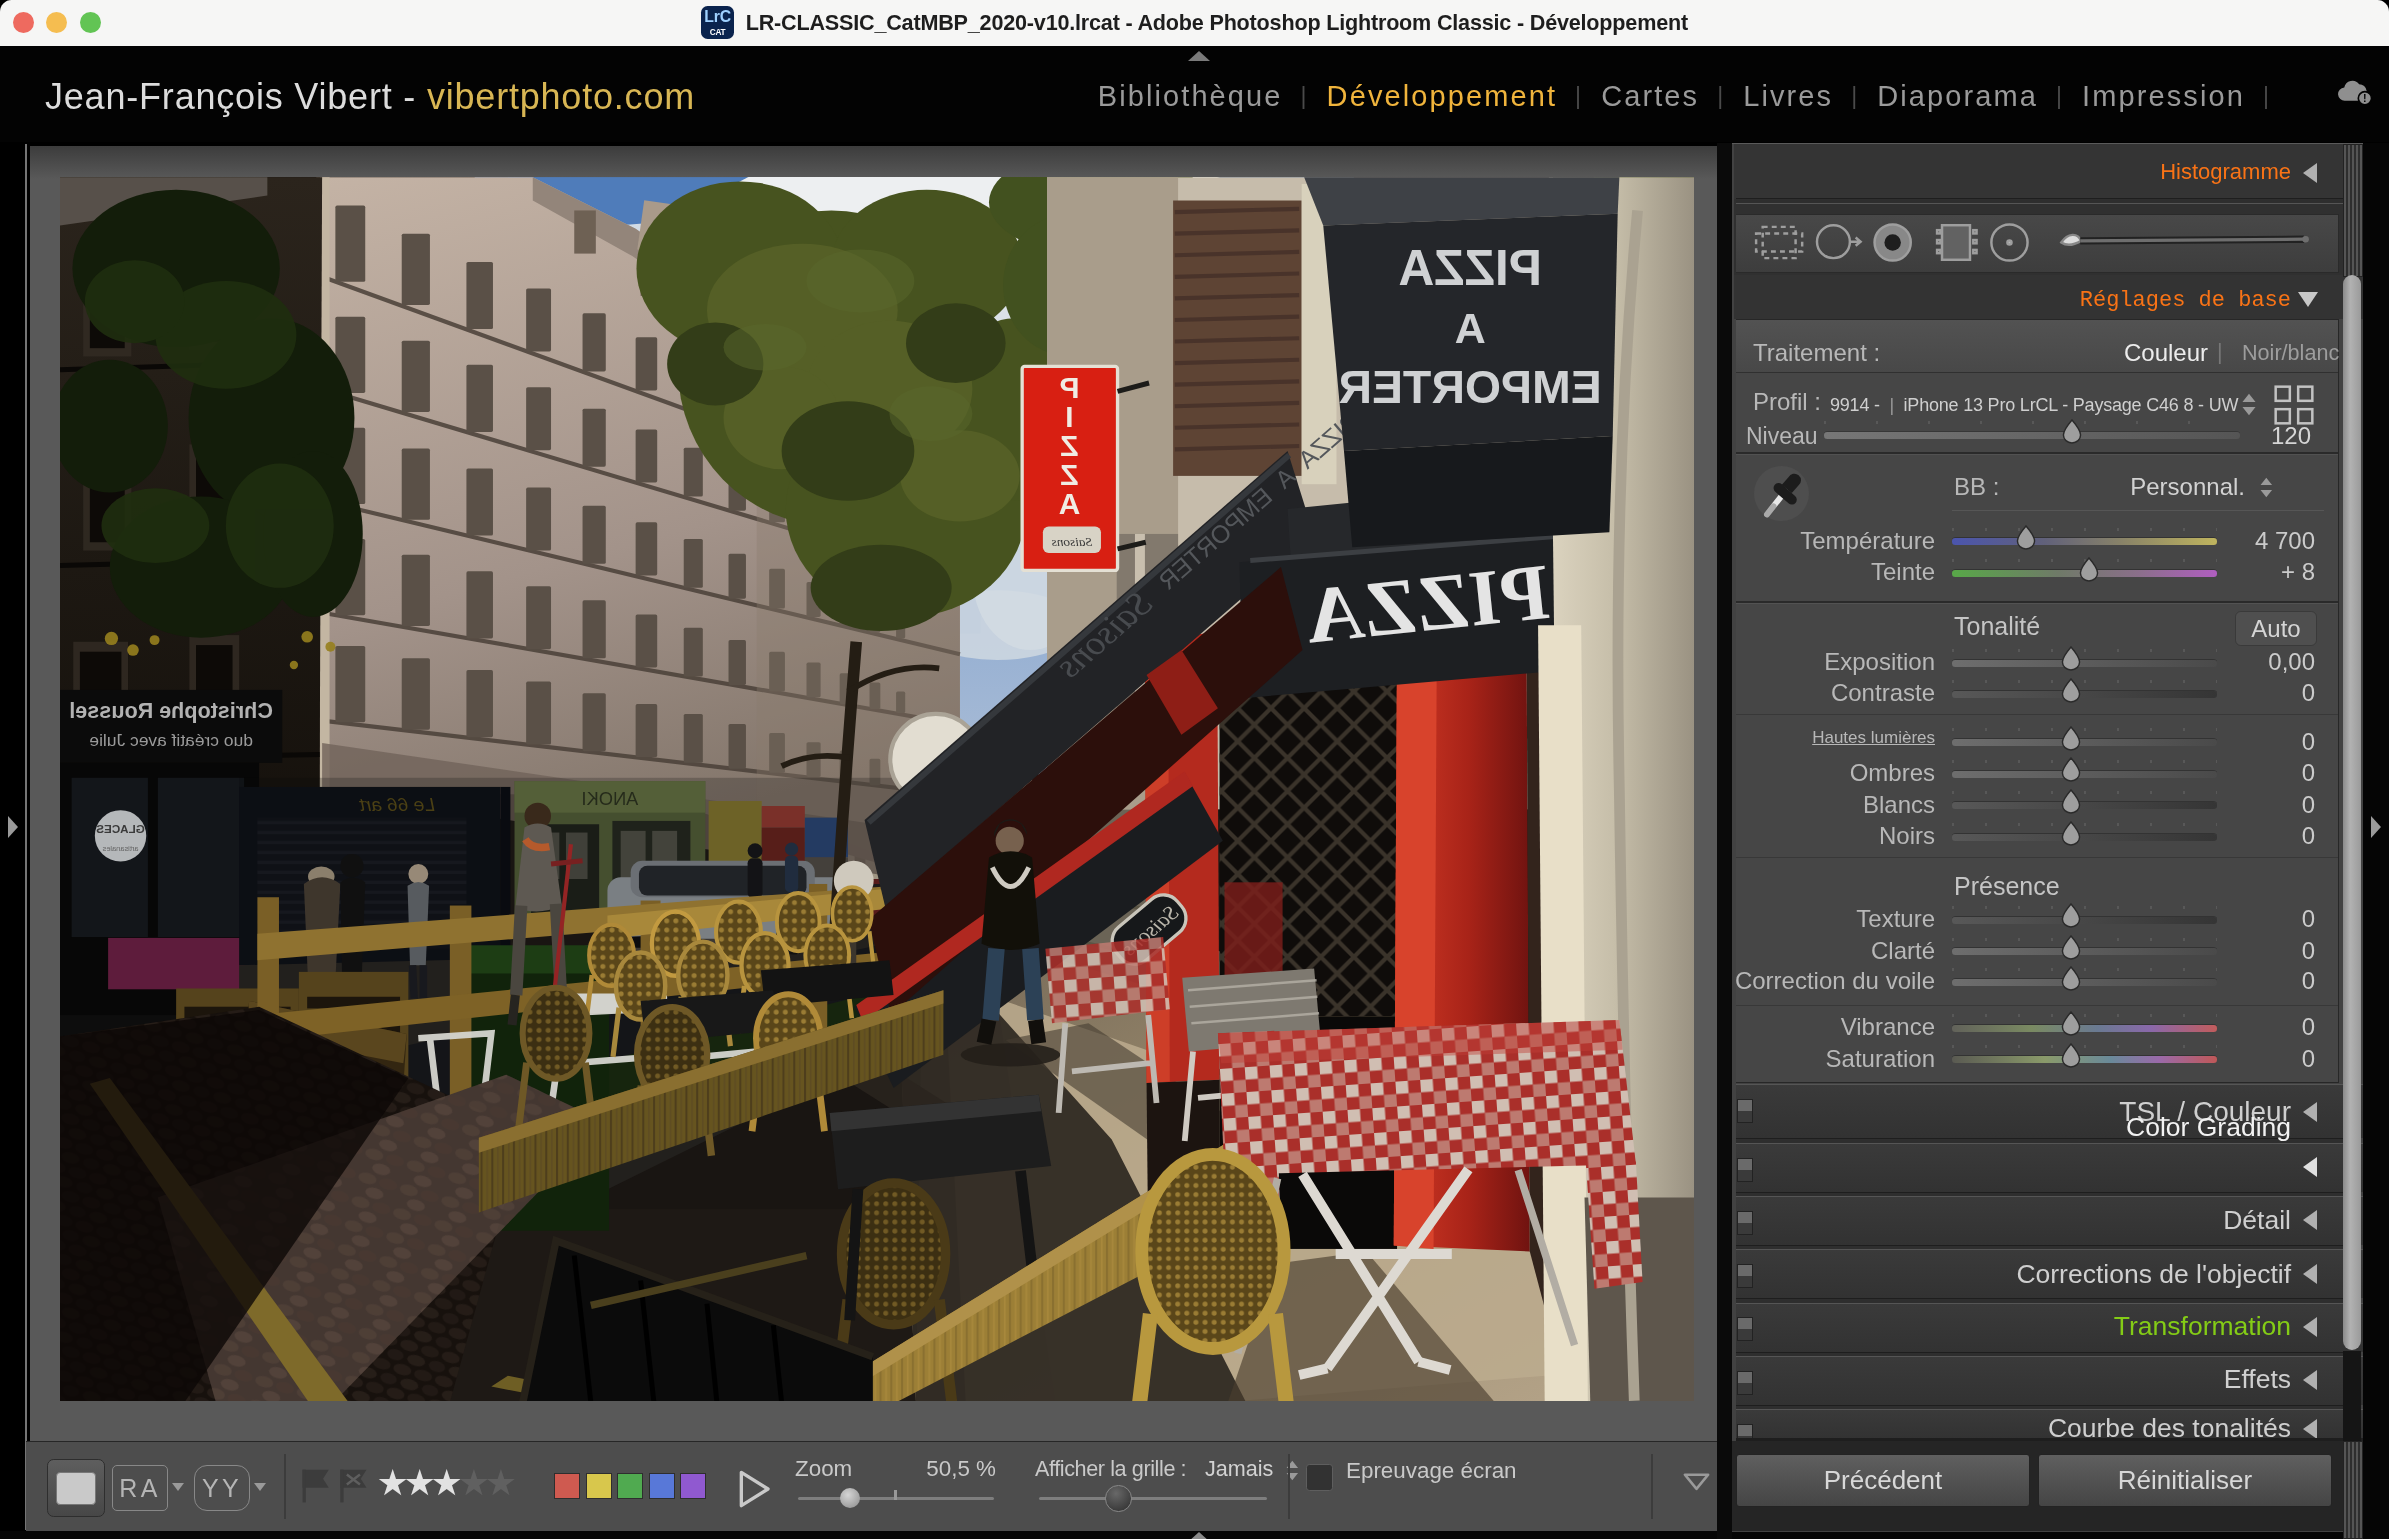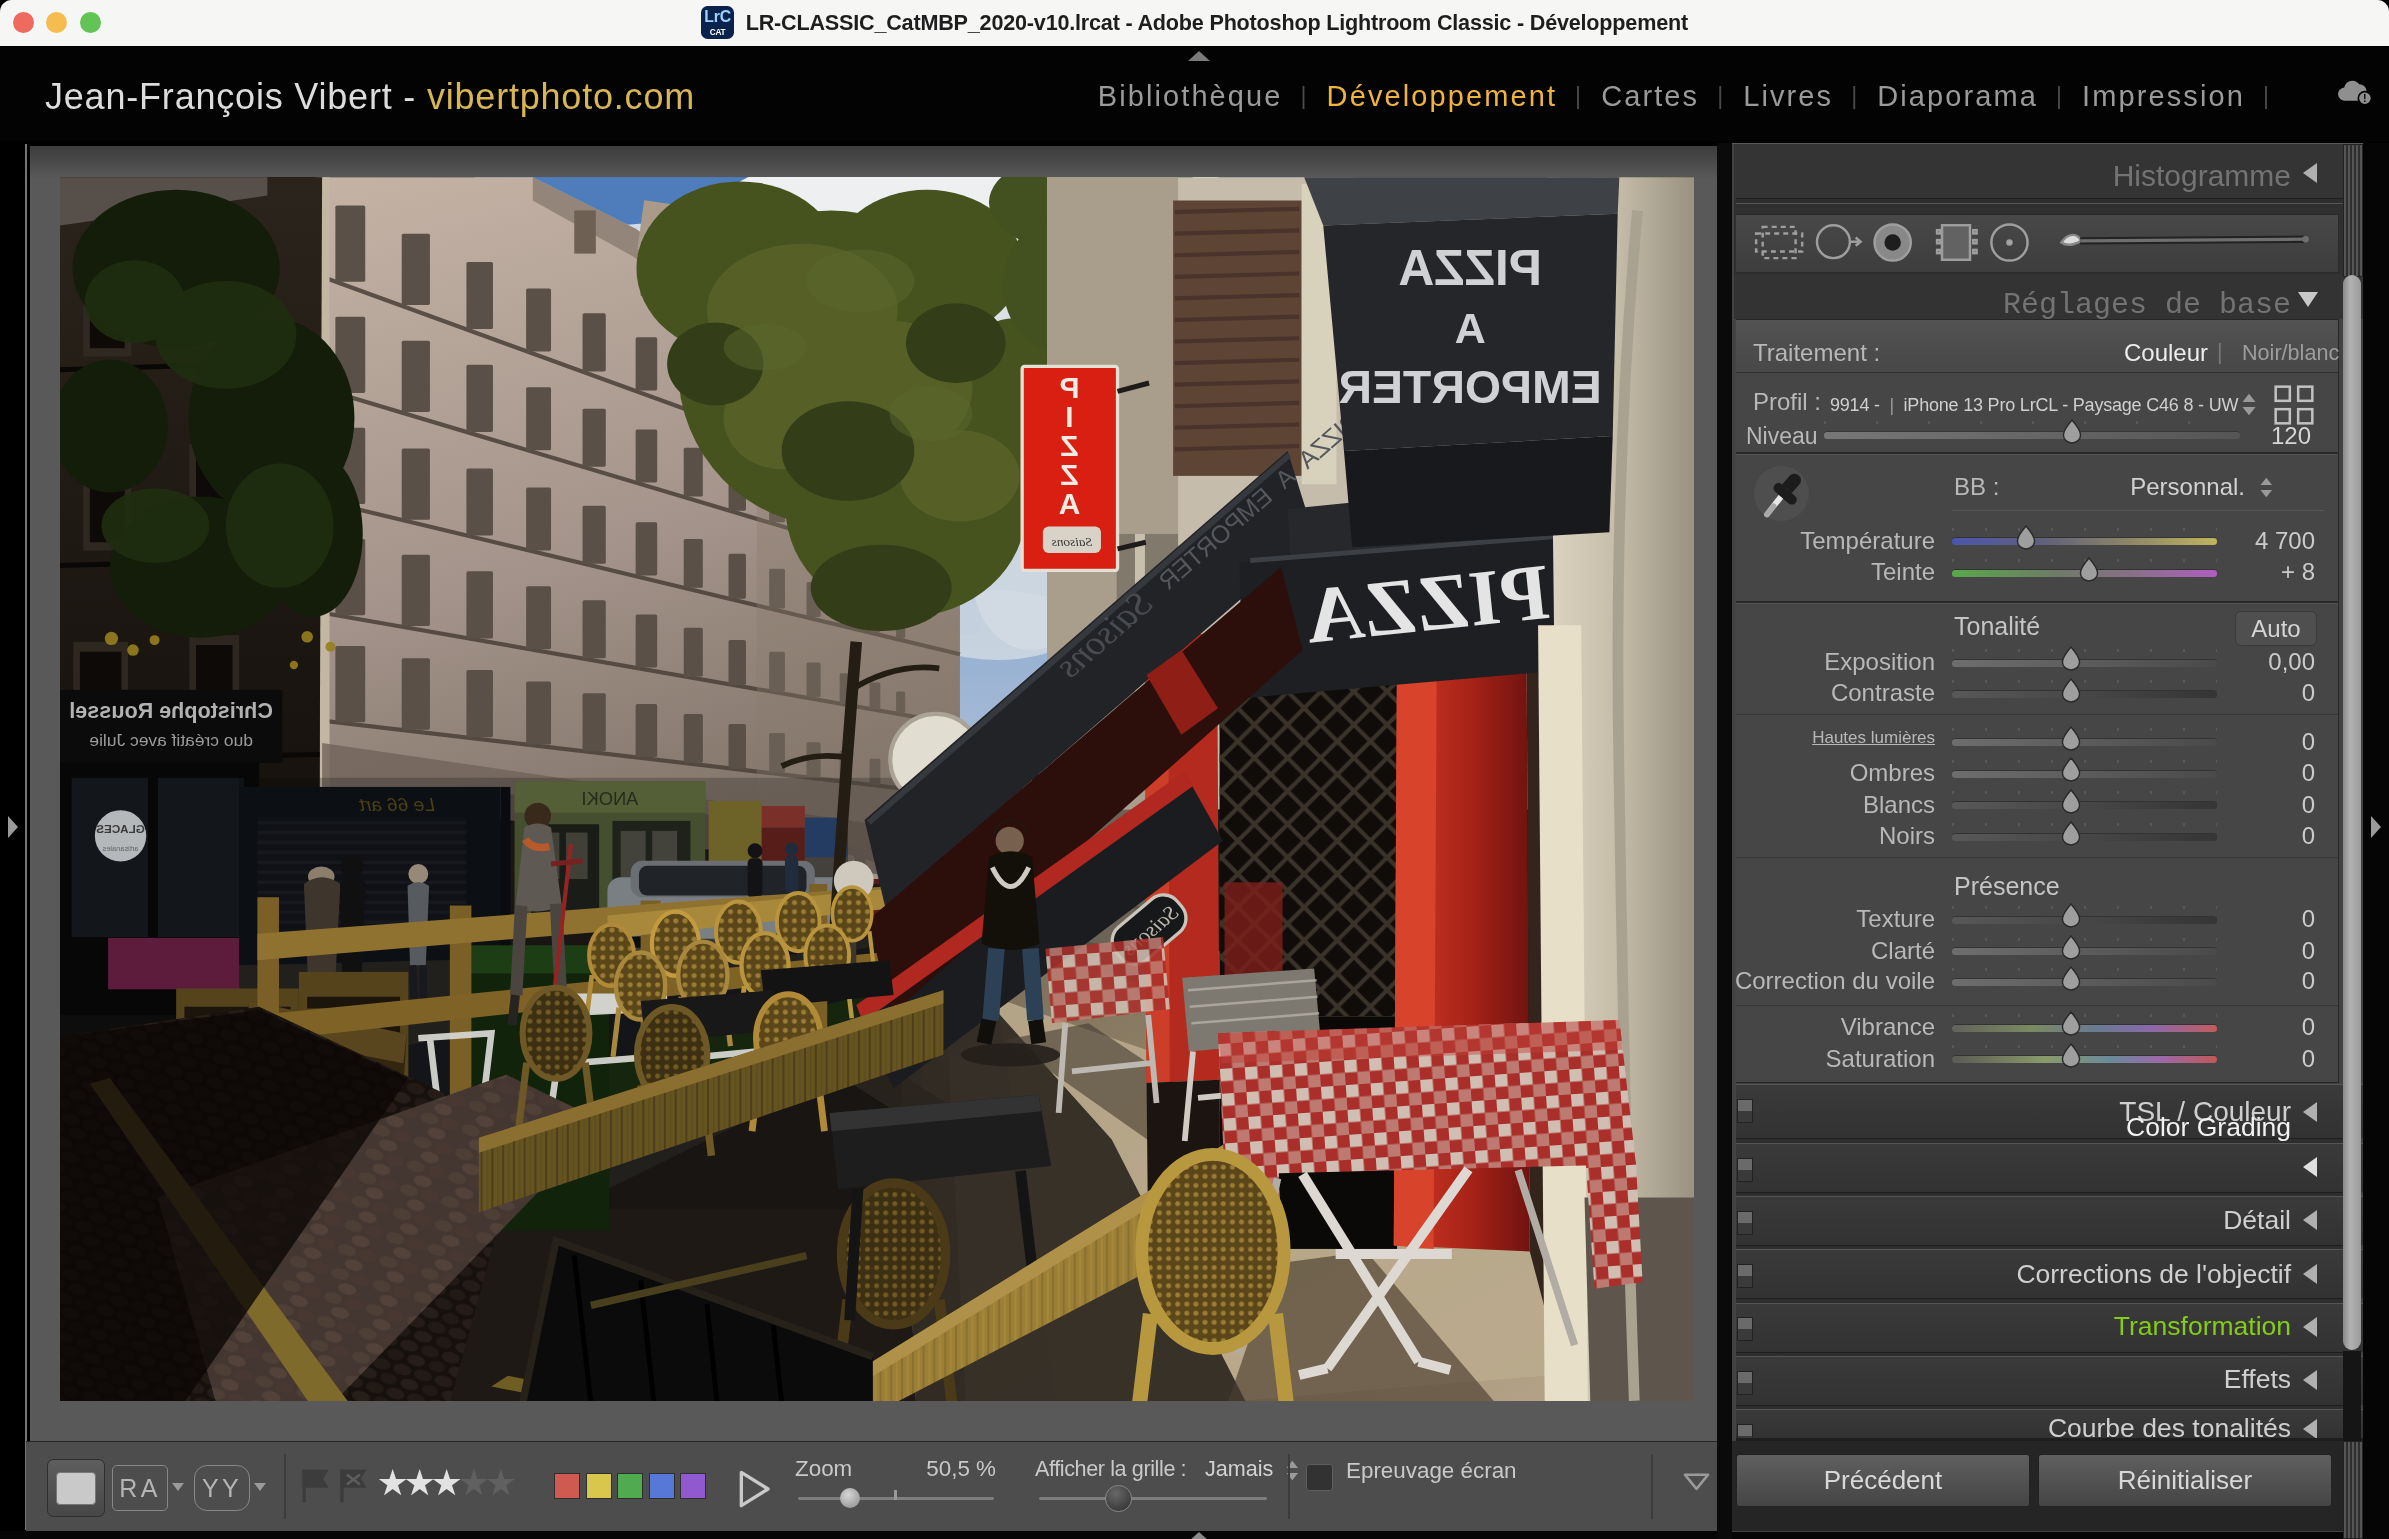--- a/index.html
+++ b/index.html
@@ -28,21 +28,21 @@
   #photoshadow{left:30px;top:146px;width:1688px;height:33px;background:linear-gradient(#3c3c3c,#595959);}
   #photo{left:60px;top:177px;width:1634px;height:1224px;background:#1e1915;overflow:hidden;}
   #toolbar{left:26px;top:1441px;width:1692px;height:90px;background:#4d4d4d;border-top:1.7px solid #262626;}
   #botblack{left:0;top:1531px;width:2389px;height:9px;background:#060606;}
   .tri-up-bot{left:1188px;top:1532px;width:0;height:0;border-left:11.6px solid transparent;border-right:11.6px solid transparent;border-bottom:10px solid #8a8a8a;}
   .tbtxt{color:#c9c9c9;font-size:25px;}
   #rpgap{left:1717px;top:143px;width:15px;height:1397px;background:#0a0a0a;}
   #rpanel{left:1732px;top:143px;width:631px;height:1388px;background:#424242;border-top:1.7px solid #5a5a5a;}
   #rblack{left:2363px;top:143px;width:26.5px;height:1397px;background:#050505;}
   #rarrow{left:2371px;top:816px;width:0;height:0;border-top:11.6px solid transparent;border-bottom:11.6px solid transparent;border-left:10.8px solid #9a9a9a;}
-  .phead{position:absolute;right:98px;font-size:30px;color:#737373;}
+  .phead{position:absolute;right:98px;font-size:22px;color:#f97316;}
   .ptri{position:absolute;left:2303px;width:0;height:0;border-top:10px solid transparent;border-bottom:10px solid transparent;border-right:14px solid #b0b0b0;}
   .groove{position:absolute;left:1736px;width:624px;height:4.1px;background:#2e2e2e;border-top:0.8px solid #1e1e1e;border-bottom:0.8px solid #555;}
   .togglesq{position:absolute;left:1737px;width:14px;height:21.6px;background:linear-gradient(#6a6a6a 0 50%,#3a3a3a 50% 100%);border:0.8px solid #222;}
   .sticks{position:absolute;left:1952px;width:265px;height:5px;}
 </style>
 </head>
 <body>
 <div id="titlebar" class="abs"></div>
 <div id="tl-r" class="abs tl"></div>
 <div id="tl-y" class="abs tl"></div>

